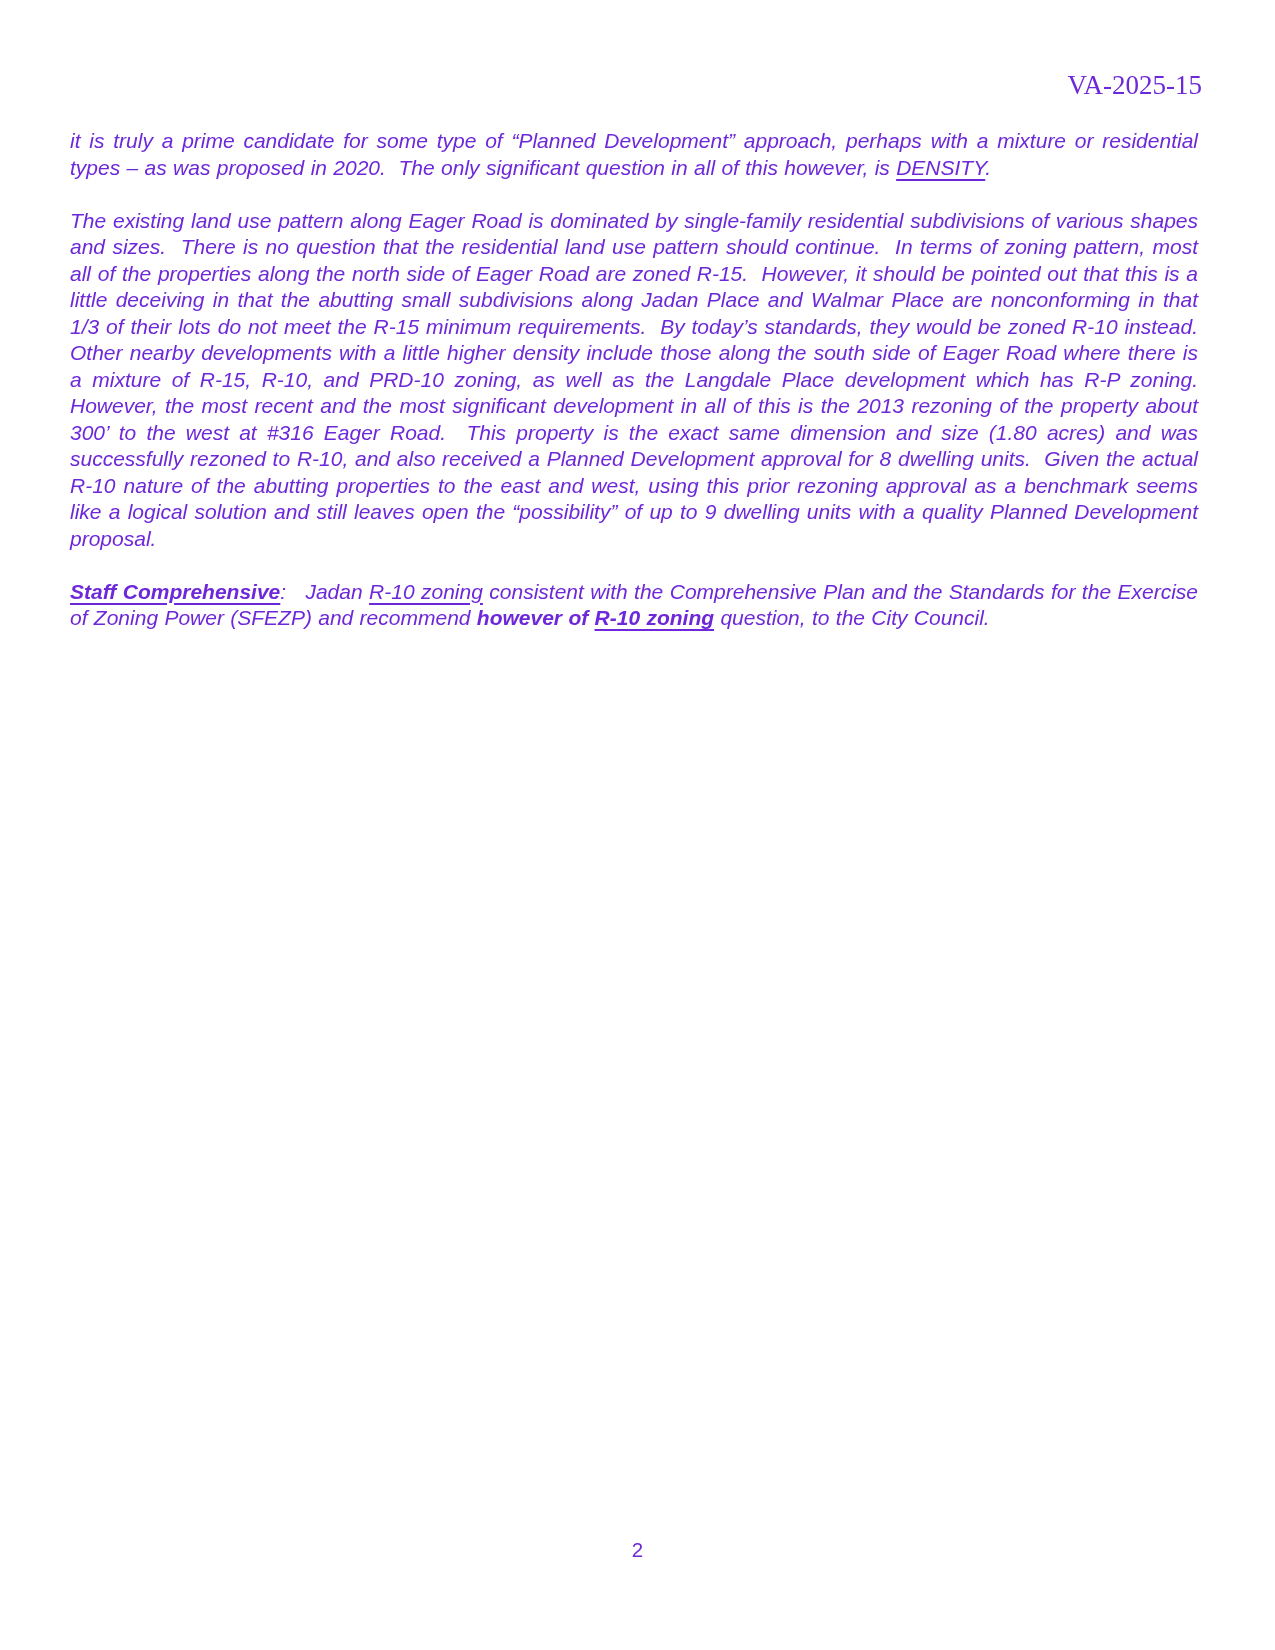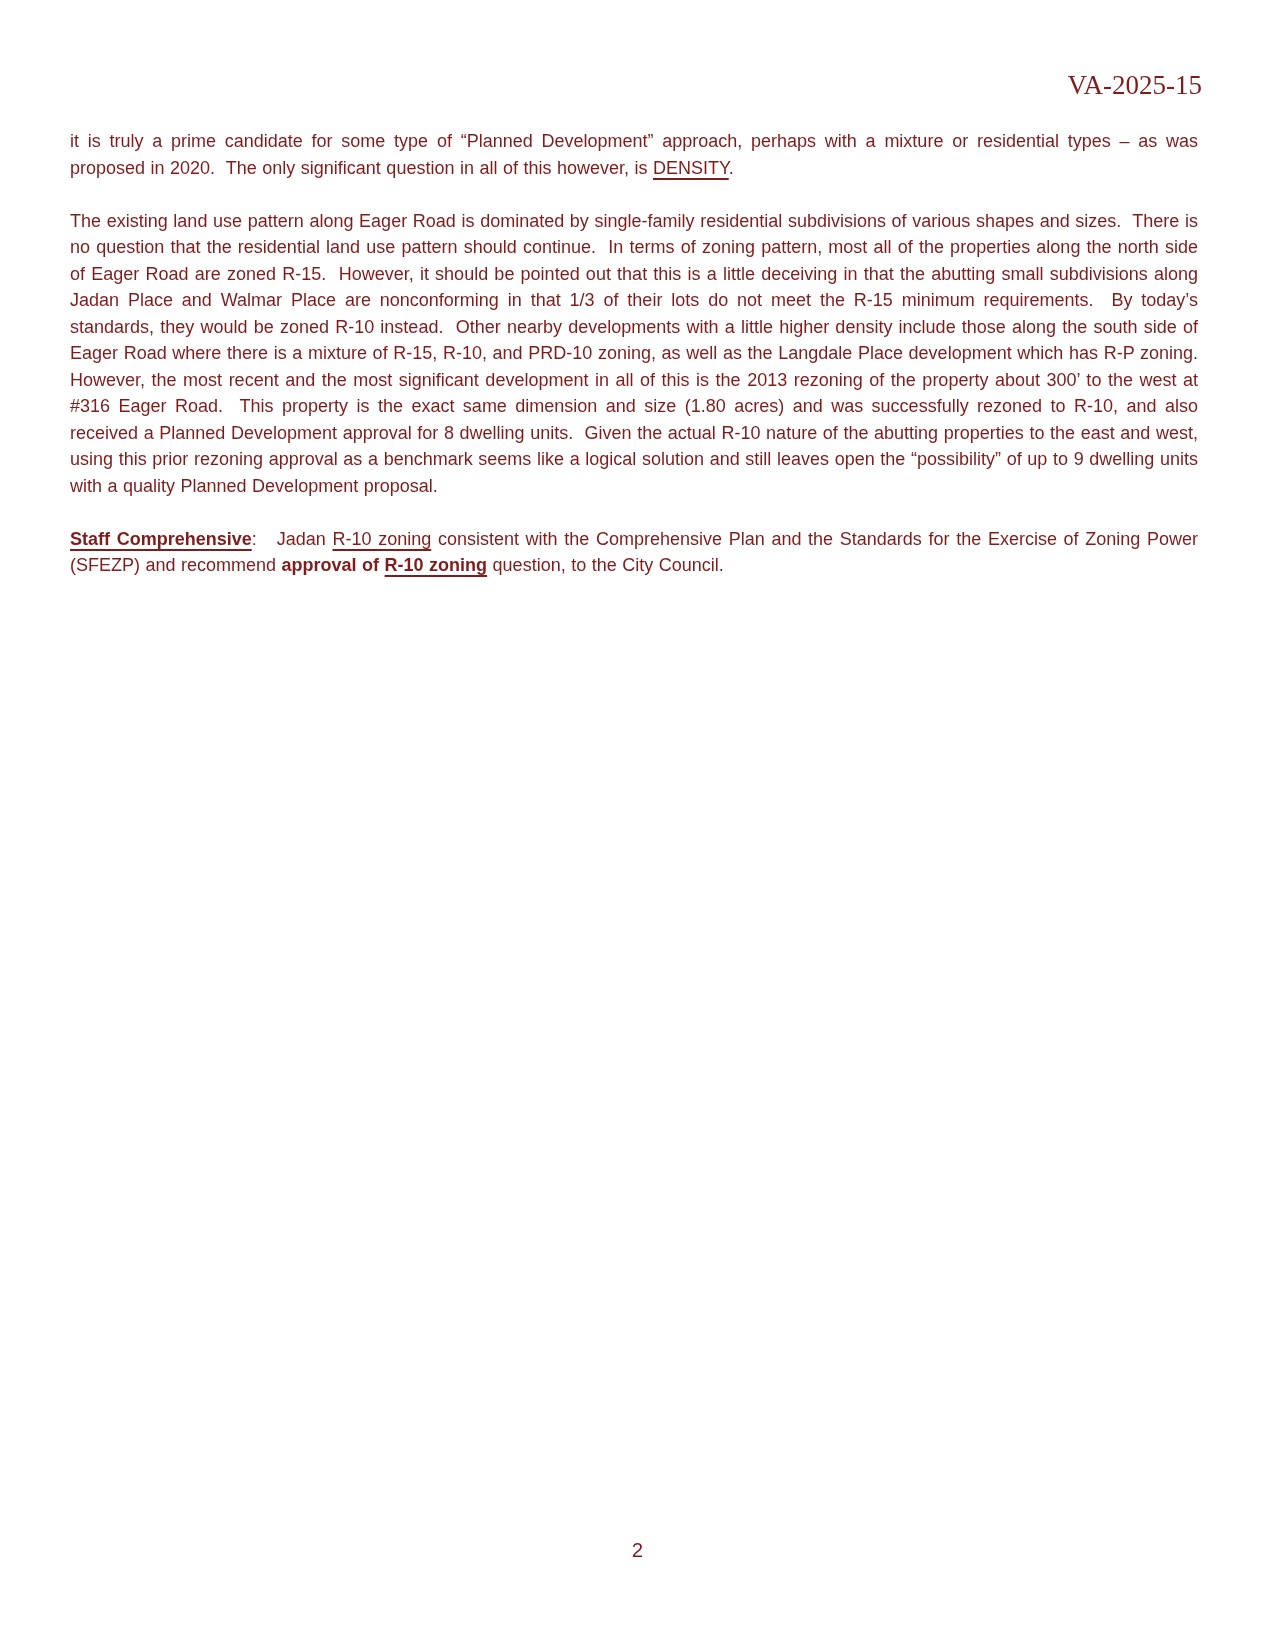--- a/index.html
+++ b/index.html
@@ -5,46 +5,47 @@
   html, body {
     margin: 0;
     padding: 0;
     background: #ffffff;
   }
   .page {
     position: relative;
     width: 1275px;
     height: 1650px;
     background: #ffffff;
-    color: #7f1d1d;
+    color: #6d28d9;
     font-family: "Liberation Sans", sans-serif;
     overflow: hidden;
   }
   .case-number {
     position: absolute;
     top: 70px;
     right: 73px;
     font-family: "Liberation Serif", serif;
     font-size: 27px;
     line-height: 30px;
     white-space: nowrap;
   }
   .content {
     position: absolute;
     left: 70px;
     top: 128px;
     width: 1128px;
   }
   p.para {
     margin: 0 0 26.5px 0;
-    font-size: 18px;
+    font-size: 21px;
     line-height: 26.5px;
     text-align: justify;
     white-space: pre-wrap;
     word-spacing: 0.5px;
+    font-style: italic;
   }
   .b { font-weight: 700; }
   .u {
     text-decoration: underline;
     text-decoration-thickness: 2px;
     text-underline-offset: 3.5px;
   }
   .page-number {
     position: absolute;
     top: 1537px;
@@ -58,18 +59,18 @@
 </head>
 <body>
 
 <div class="page">
 
   <div class="case-number">VA-2025-15</div>
 
   <div class="content">
     <p class="para"><span>it is truly a prime candidate for some type of “Planned Development” approach, perhaps with a mixture or residential types – as was proposed in 2020.  The only significant question in all of this however, is </span><span class="u">DENSITY</span><span>.</span></p>
     <p class="para"><span>The existing land use pattern along Eager Road is dominated by single-family residential subdivisions of various shapes and sizes.  There is no question that the residential land use pattern should continue.  In terms of zoning pattern, most all of the properties along the north side of Eager Road are zoned R-15.  However, it should be pointed out that this is a little deceiving in that the abutting small subdivisions along Jadan Place and Walmar Place are nonconforming in that 1/3 of their lots do not meet the R-15 minimum requirements.  By today’s standards, they would be zoned R-10 instead.  Other nearby developments with a little higher density include those along the south side of Eager Road where there is a mixture of R-15, R-10, and PRD-10 zoning, as well as the Langdale Place development which has R-P zoning.  However, the most recent and the most significant development in all of this is the 2013 rezoning of the property about 300’ to the west at #316 Eager Road.  This property is the exact same dimension and size (1.80 acres) and was successfully rezoned to R-10, and also received a Planned Development approval for 8 dwelling units.  Given the actual R-10 nature of the abutting properties to the east and west, using this prior rezoning approval as a benchmark seems like a logical solution and still leaves open the “possibility” of up to 9 dwelling units with a quality Planned Development proposal.</span></p>
-    <p class="para"><span class="b u">Staff Comprehensive</span><span>:   </span><span>Jadan </span><span class="u">R-10 zoning</span><span> consistent with the Comprehensive Plan and the Standards for the Exercise of Zoning Power (SFEZP) and recommend </span><span class="b">approval of </span><span class="b u">R-10 zoning</span><span> question, to the City Council.</span></p>
+    <p class="para"><span class="b u">Staff Comprehensive</span><span>:   </span><span>Jadan </span><span class="u">R-10 zoning</span><span> consistent with the Comprehensive Plan and the Standards for the Exercise of Zoning Power (SFEZP) and recommend </span><span class="b">however of </span><span class="b u">R-10 zoning</span><span> question, to the City Council.</span></p>
   </div>
 
   <div class="page-number">2</div>
 
 </div>
 
 </body></html>

